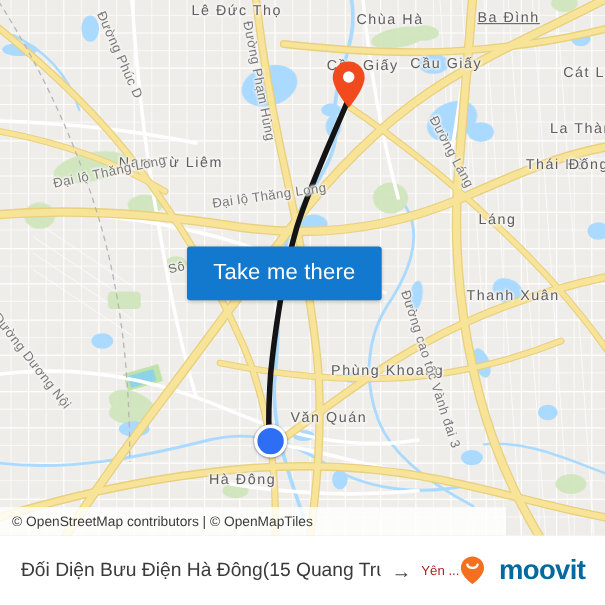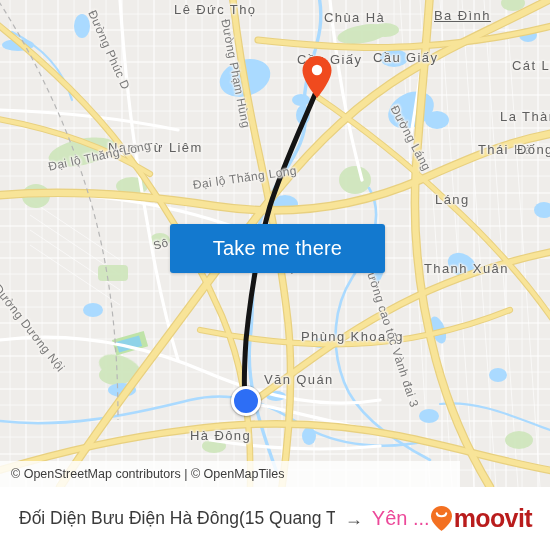--- a/index.html
+++ b/index.html
@@ -42,21 +42,21 @@
     position:absolute;left:231px;top:386px;width:30px;height:30px;
     border-radius:50%;background:#2d6ef5;
     border:3px solid #ffffff;
     box-shadow:0 0 0 1px rgba(0,0,0,.10), 0 1px 3px rgba(0,0,0,.3);
     box-sizing:border-box;
   }
 
   
   #cta-button{
     position:absolute;left:170px;top:224px;
-    width:215px;height:49px;
+    width:177px;height:49px;
     background:#1379cf;
     border:none;border-radius:3px;
     color:#fff;
     font-size:20px;
     font-family:"Liberation Sans","DejaVu Sans",sans-serif;
     letter-spacing:.2px;
     cursor:pointer;
     box-shadow:0 1px 3px rgba(0,0,0,.22);
     display:flex;align-items:center;justify-content:center;
     padding:0;
@@ -84,28 +84,28 @@
   }
   #trip-from{
     font-size:17.5px;color:#3a3a3a;white-space:nowrap;
     overflow:hidden;
   }
   #trip-arrow{
     font-size:18px;color:#4a4a4a;margin:0 9px 0 10px;flex:none;
     line-height:1;
   }
   #trip-to{
-    font-size:20px;color:#ec4899;white-space:nowrap;flex:none;
+    font-size:12px;color:#b91c1c;white-space:nowrap;flex:none;
   }
   #brand-logo{
     margin-left:auto;display:flex;align-items:center;flex:none;padding-right:2px;
   }
   #brand-wordmark{
-    font-size:25px;font-weight:bold;color:#b91c1c;letter-spacing:-.6px;
-    line-height:1;margin-left:1px;
+    font-size:25px;font-weight:bold;color:#0369a1;letter-spacing:-.6px;
+    line-height:1;margin-left:13px;
   }
 </style>
 </head>
 <body>
 
 <div id="app">
 
   <div id="map-canvas">
 
     <svg id="map-svg" width="550" height="487" viewBox="0 0 550 487">

